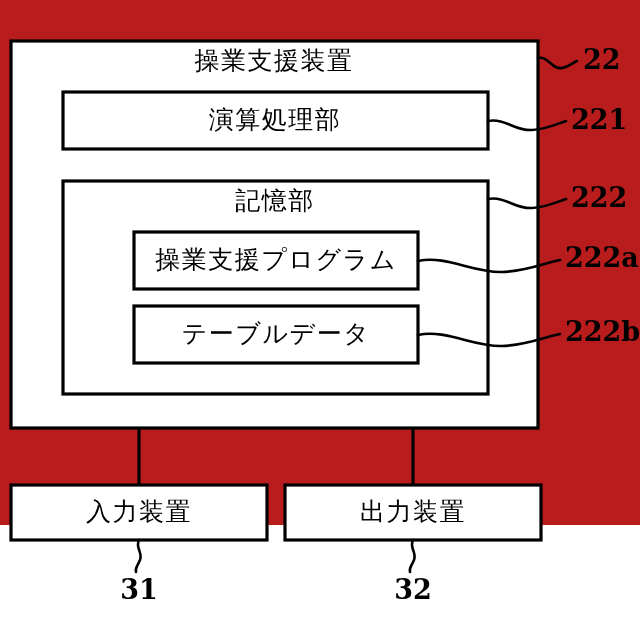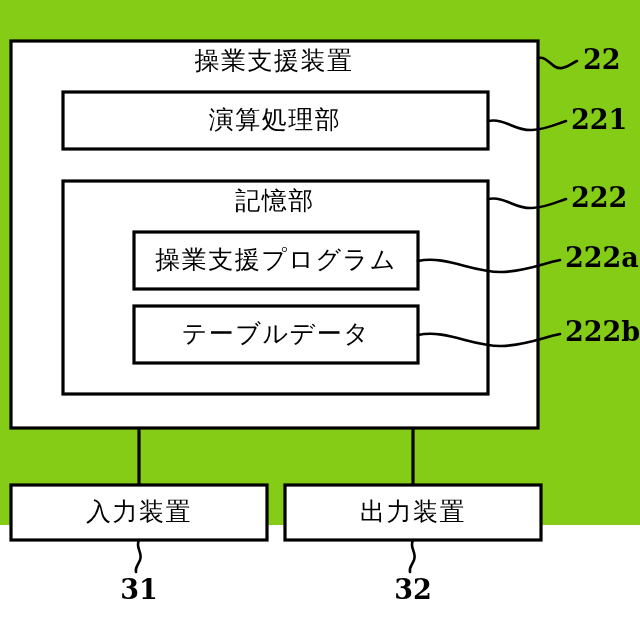--- a/index.html
+++ b/index.html
@@ -10,21 +10,21 @@
   body {
     width: 640px;
     height: 640px;
     overflow: hidden;
     font-family: "Liberation Sans", "DejaVu Sans", sans-serif;
   }
   #figure-root {
     position: relative;
     width: 640px;
     height: 525px;
-    background: #84cc16;
+    background: #b91c1c;
   }
   svg#diagram {
     display: block;
     width: 640px;
     height: 640px;
   }
   .box-outline {
     fill: #ffffff;
     stroke: #000000;
     stroke-width: 3.2;

